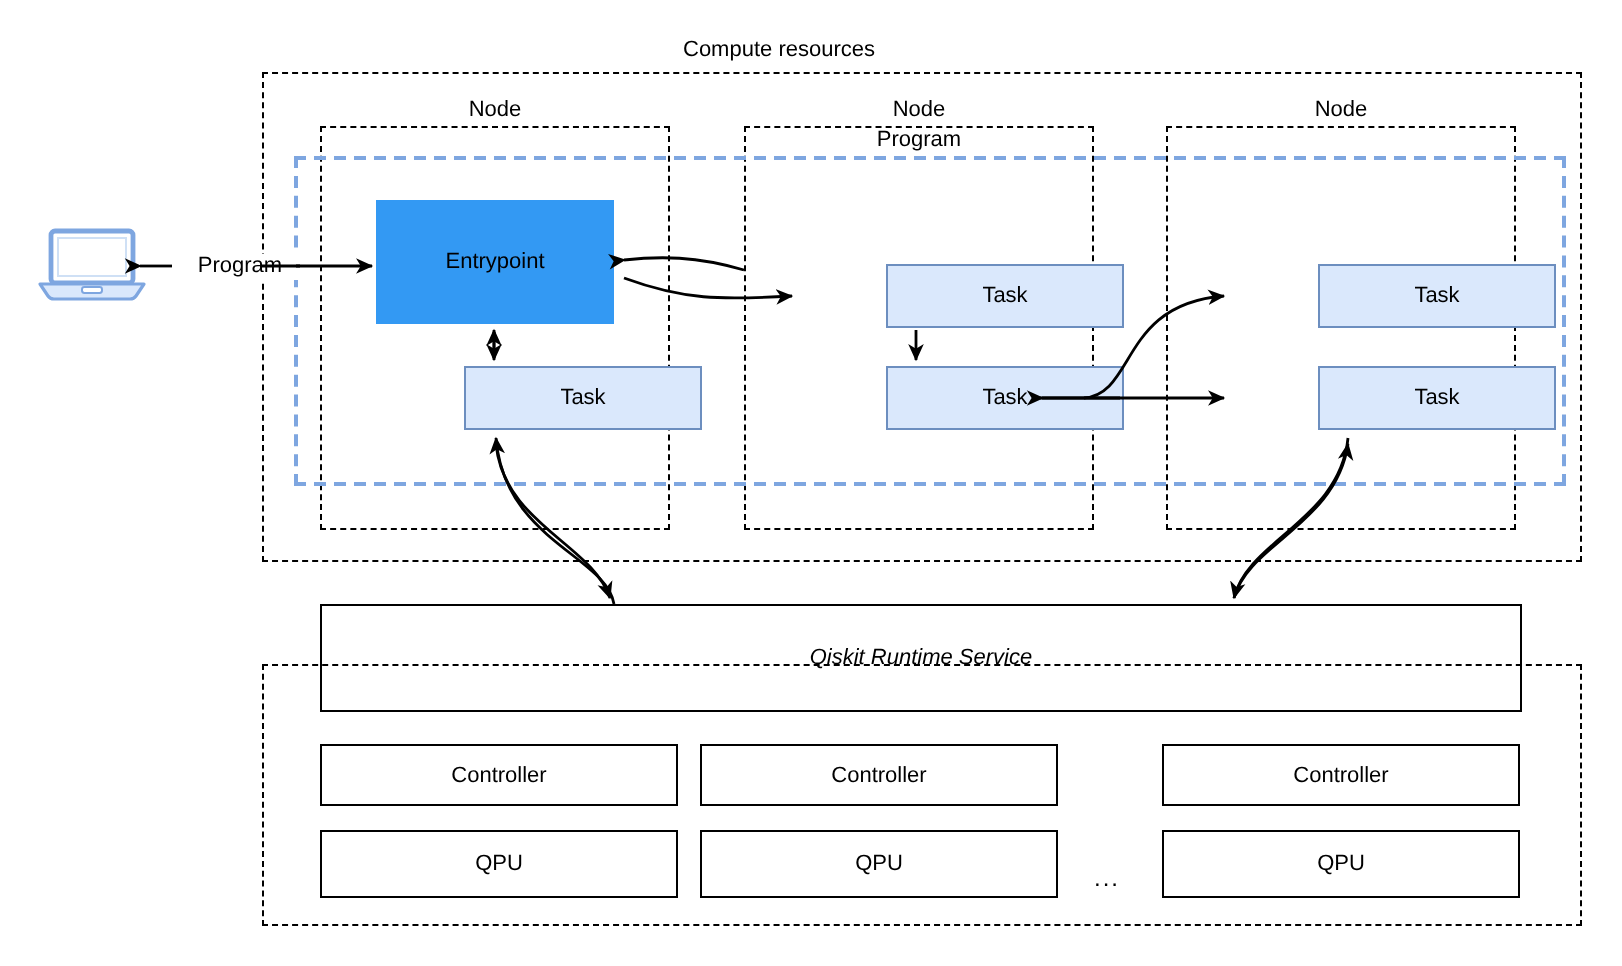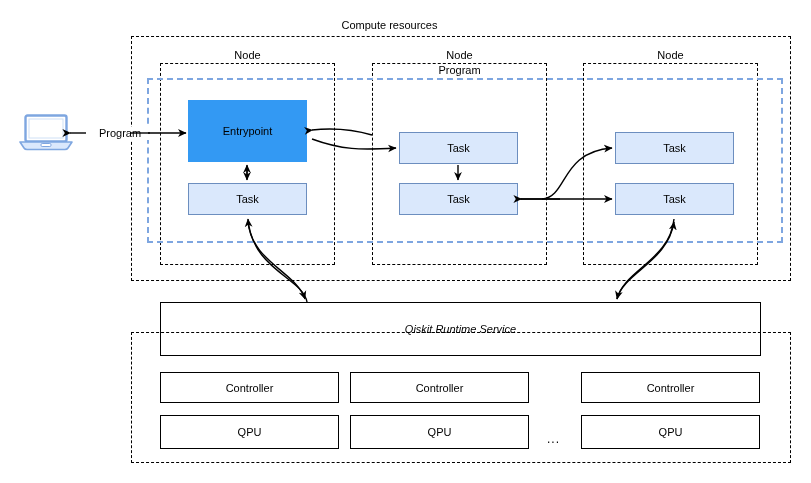--- a/index.html
+++ b/index.html
@@ -51,20 +51,21 @@
     align-items: center;
     justify-content: center;
     font-size: 11px;
     color: #000000;
     background: #ffffff;
     border: 1.2px solid #000000;
   }
   .box.task {
     background: #dae8fc;
     border: 1.2px solid #6c8ebf;
+    margin-left: 44px;
   }
   .box.entry {
     background: #3399f3;
     border: 1.2px solid #3399f3;
     color: #000000;
   }
   .svglayer {
     position: absolute;
     left: 0;
     top: 0;

